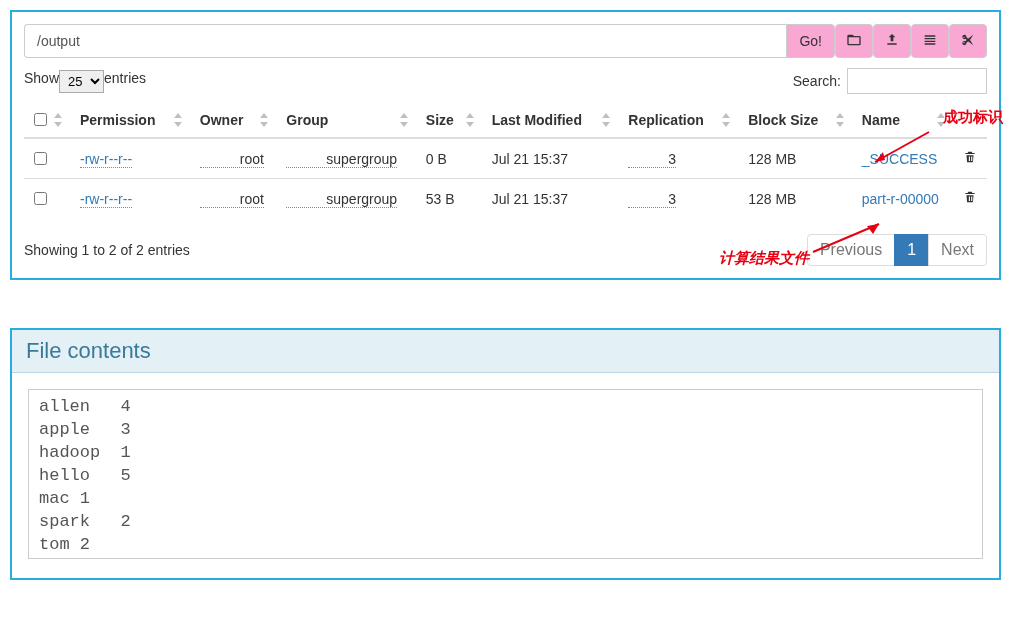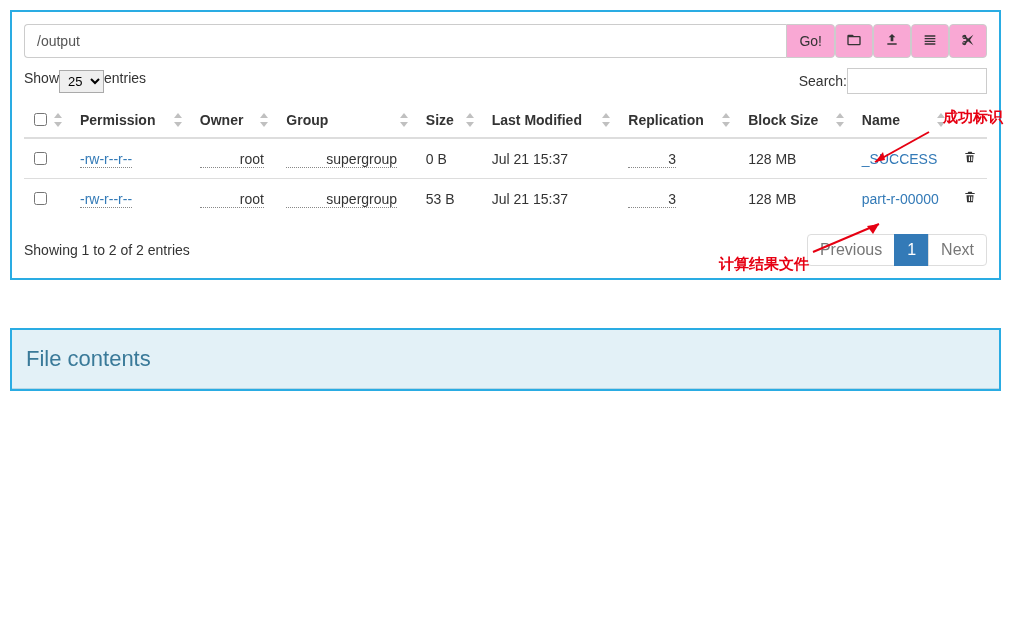--- a/index.html
+++ b/index.html
@@ -33,21 +33,21 @@
   }
   .icon-btn svg { width: 16px; height: 16px; fill: #333; }
   .controls-row {
     display: flex; justify-content: space-between; align-items: center;
     margin-bottom: 8px;
   }
   .show-entries { display: flex; }
   .show-entries select {
     border: 1px solid #aaa; padding: 2px 4px; font-size: 13px;
   }
-  .search-wrap { display: flex; align-items: center; }
+  .search-wrap { display: flex; align-items: center; gap: 6px; }
   .search-wrap input {
     border: 1px solid #ccc; padding: 4px 8px; width: 140px; height: 26px;
   }
   table.data { width: 100%; border-collapse: collapse; }
   table.data thead th {
     border-bottom: 2px solid #ddd; padding: 8px 6px;
     text-align: left; font-weight: 700; font-size: 14px;
     white-space: nowrap;
   }
   table.data tbody td {
@@ -100,21 +100,21 @@
     font-size: 15px; white-space: nowrap; pointer-events: none;
   }
   .arrow { stroke: #e60012; stroke-width: 2; fill: none; }
   .arrowhead { fill: #e60012; }
 
   
   .file-panel {
     border: 2px solid #2aace3; margin-top: 48px;
   }
   .file-header {
-    background: #e3f1f7; padding: 16px 14px;
+    background: #e3f1f7; padding: 8px 14px;
     color: #3a7a99; font-size: 22px;
     border-bottom: 1px solid #b8d8e6;
   }
   .file-body { padding: 16px; }
   .file-textarea {
     width: 100%; height: 170px; resize: none;
     border: 1px solid #ccc; padding: 6px 10px;
     font-family: Consolas, "Courier New", monospace;
     font-size: 17px; color: #555; line-height: 1.35;
     overflow-y: scroll;
@@ -275,23 +275,32 @@
       <span class="pg">Next</span>
     </div>
   </div>
 
   <span class="annot" style="top:96px; right:-4px;">成功标识</span>
   <svg style="position:absolute; top:116px; right:60px; width:70px; height:40px; pointer-events:none;">
     <line class="arrow" x1="60" y1="4" x2="6" y2="34"></line>
     <polygon class="arrowhead" points="6,34 14,24 16,32"></polygon>
   </svg>
 
-  <span class="annot" style="bottom:4px; right:190px;">计算结果文件</span>
+  <span class="annot" style="bottom:10px; right:190px;font-style:italic;">计算结果文件</span>
   <svg style="position:absolute; bottom:22px; right:112px; width:80px; height:36px; pointer-events:none;">
     <line class="arrow" x1="6" y1="32" x2="72" y2="4"></line>
     <polygon class="arrowhead" points="72,4 60,6 66,14"></polygon>
   </svg>
 
 </div>
 
 <div class="file-panel">
   <div class="file-header">File contents</div>
+  <div class="file-body">
+    <textarea class="file-textarea" readonly="" style="">allen   4
+apple   3
+hadoop  1
+hello   5
+mac 1
+spark   2
+tom 2</textarea>
+  </div>
 </div>
 
 </body></html>

